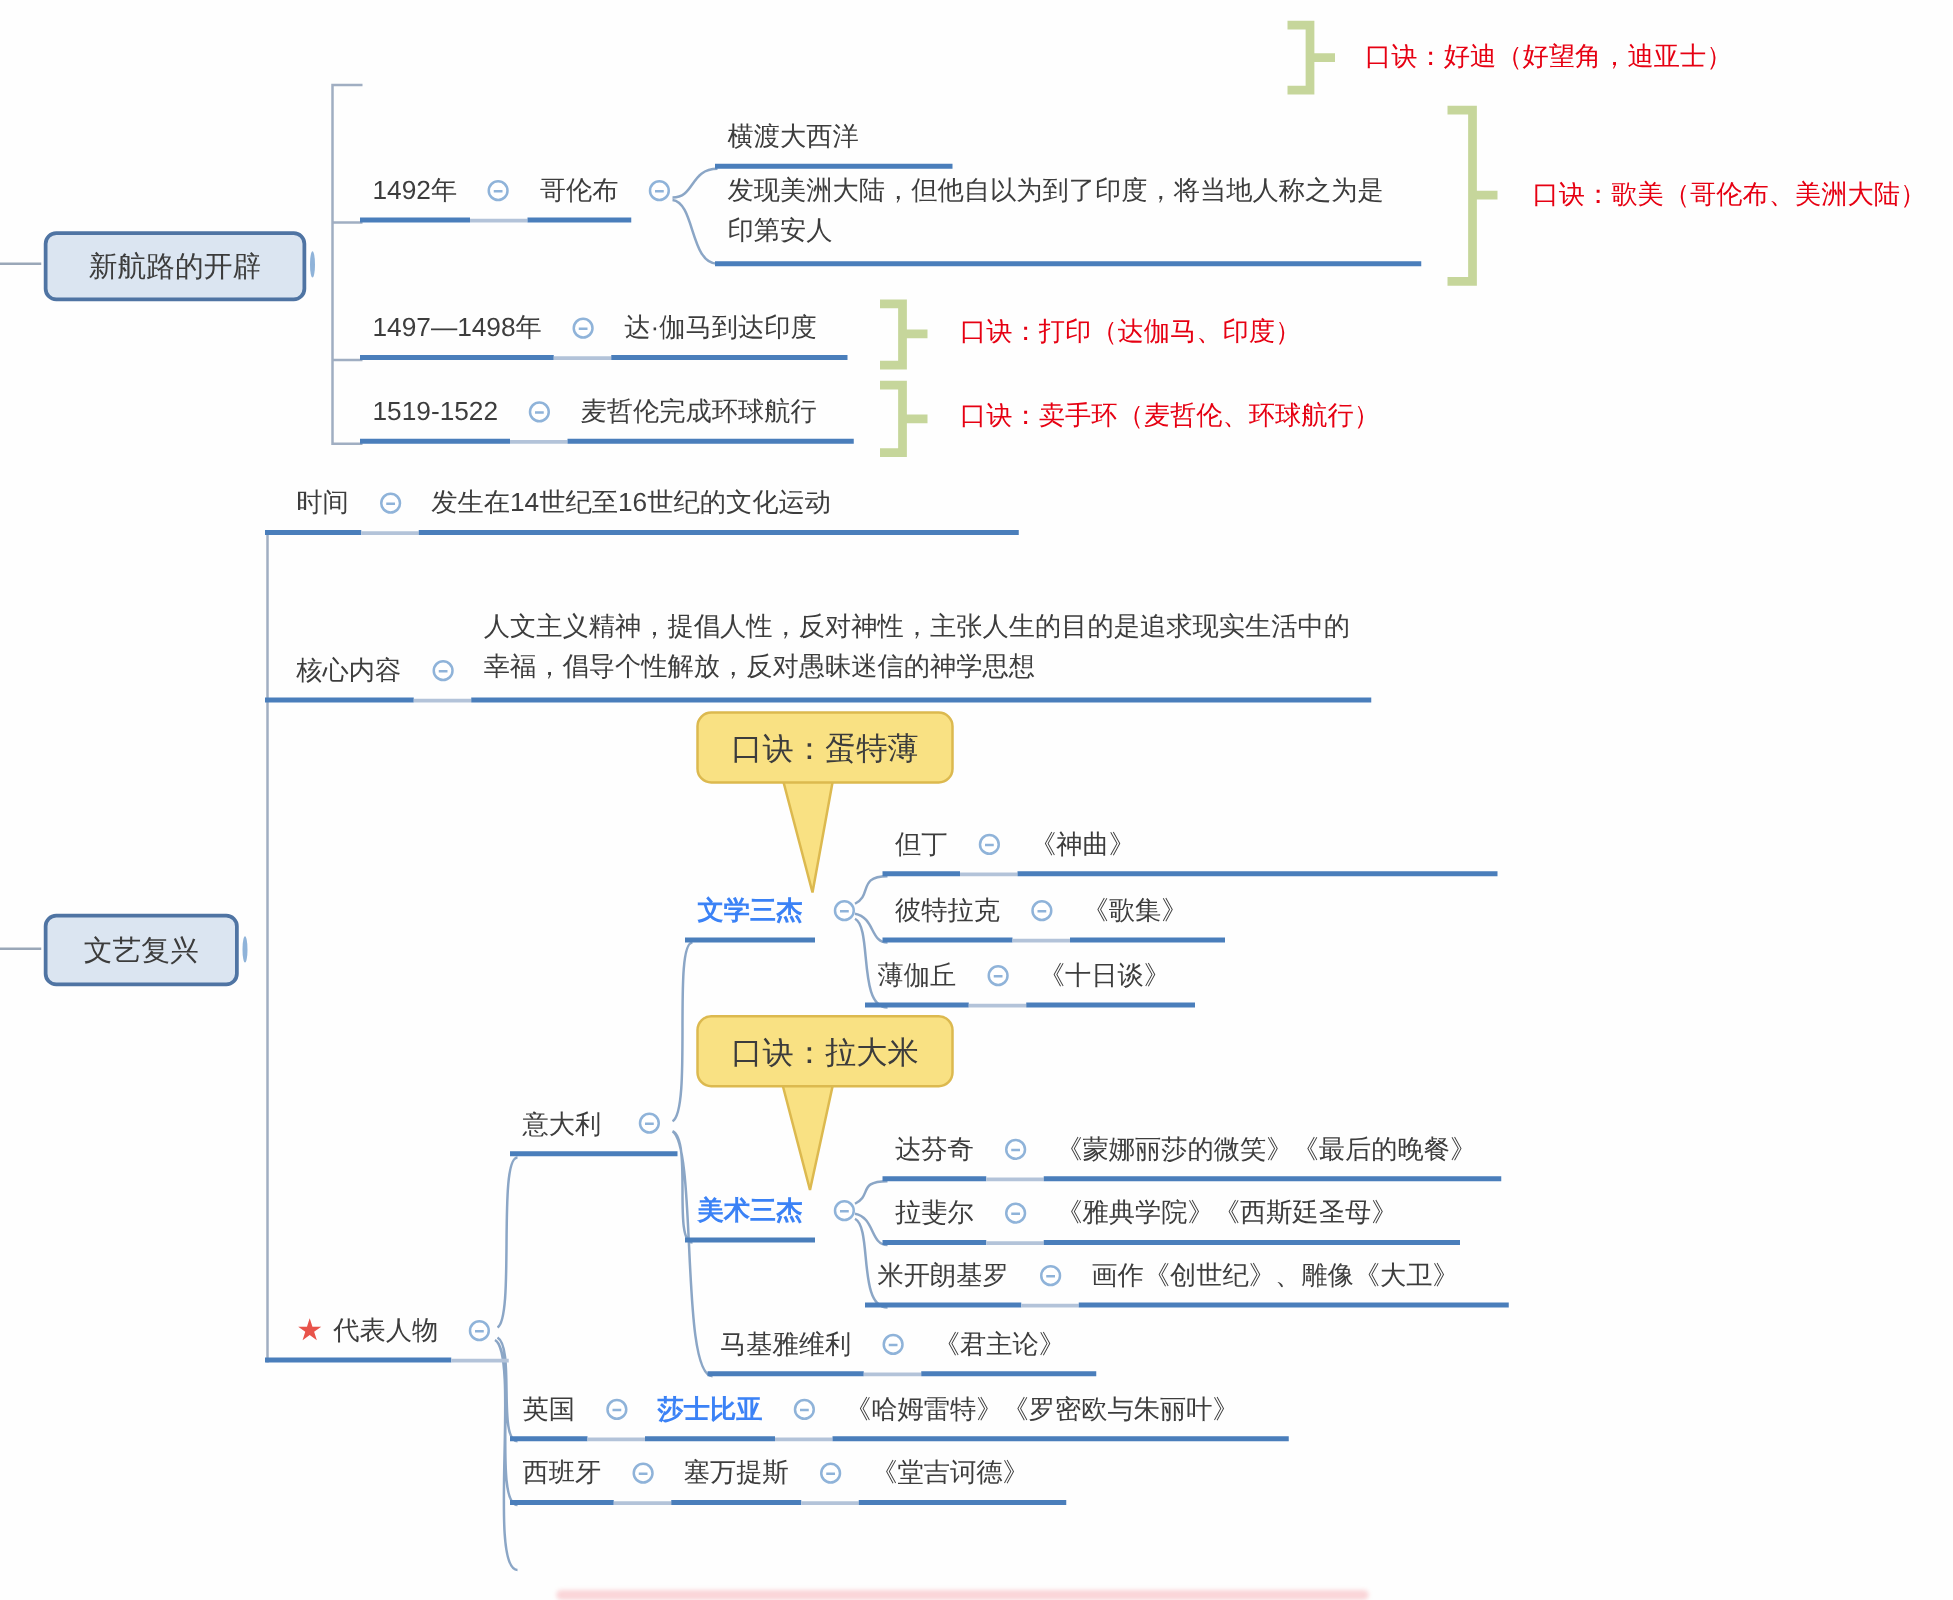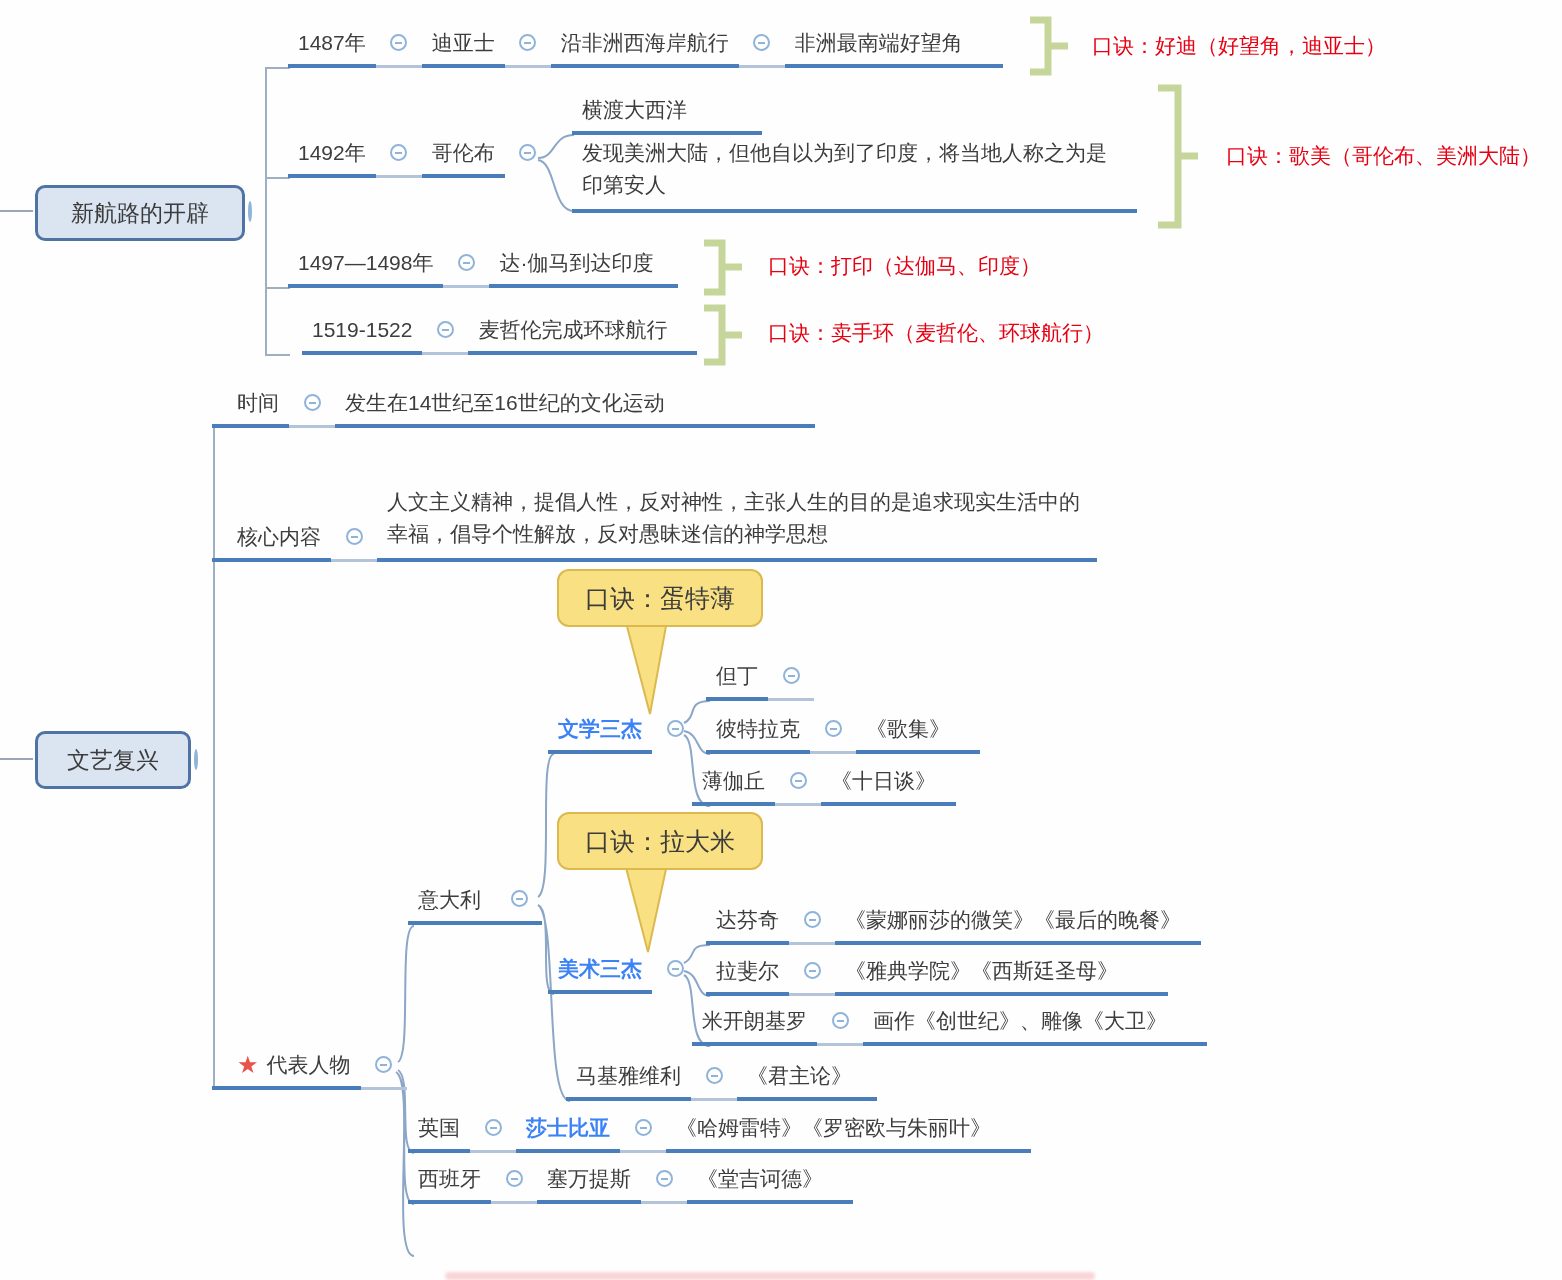--- a/index.html
+++ b/index.html
@@ -80,35 +80,20 @@
   <div class="mainbox" style="left:35px; top:185px; width:204px; height:50px">
     <span>新航路的开辟</span>
   </div>
   <span class="freeicon" style="left:248px; top:203px"><span class="minus"></span></span>
 
   <div class="mainbox" style="left:35px; top:731px; width:150px; height:52px">
     <span>文艺复兴</span>
   </div>
   <span class="freeicon" style="left:194px; top:751px"><span class="minus"></span></span>
 
-  <div class="row" style="left:288px; top:30px">
-    <span class="t">1487年</span>
-    <span class="ic">
-        <span class="minus"></span>
-      </span>
-    <span class="t">迪亚士</span>
-    <span class="ic">
-        <span class="minus"></span>
-      </span>
-    <span class="t">沿非洲西海岸航行</span>
-    <span class="ic">
-        <span class="minus"></span>
-      </span>
-    <span class="t" style="padding-right:40px">非洲最南端好望角</span>
-  </div>
   <div class="mn" style="left:1092px; top:33px">口诀：好迪（好望角，迪亚士）</div>
 
   <div class="row" style="left:288px; top:140px">
     <span class="t">1492年</span>
     <span class="ic">
         <span class="minus"></span>
       </span>
     <span class="t">哥伦布</span>
     <span class="ic noline">
         <span class="minus"></span>
@@ -124,21 +109,21 @@
 
   <div class="row" style="left:288px; top:250px">
     <span class="t">1497—1498年</span>
     <span class="ic">
         <span class="minus"></span>
       </span>
     <span class="t" style="padding-right:25px">达·伽马到达印度</span>
   </div>
   <div class="mn" style="left:768px; top:253px">口诀：打印（达伽马、印度）</div>
 
-  <div class="row" style="left:302px; top:317px">
+  <div class="row" style="left:288px; top:317px">
     <span class="t">1519-1522</span>
     <span class="ic">
         <span class="minus"></span>
       </span>
     <span class="t" style="padding-right:30px">麦哲伦完成环球航行</span>
   </div>
   <div class="mn" style="left:768px; top:320px">口诀：卖手环（麦哲伦、环球航行）</div>
 
   <div class="row" style="left:212px; top:390px">
     <span class="t" style="padding-left:25px">时间</span>
@@ -185,20 +170,21 @@
     <span class="t red">文学三杰</span>
     <span class="ic noline">
         <span class="minus"></span>
       </span>
   </div>
   <div class="row" style="left:706px; top:663px">
     <span class="t">但丁</span>
     <span class="ic">
         <span class="minus"></span>
       </span>
+    <span class="t" style="padding-right:290px">《神曲》</span>
   </div>
   <div class="row" style="left:706px; top:716px">
     <span class="t">彼特拉克</span>
     <span class="ic">
         <span class="minus"></span>
       </span>
     <span class="t" style="padding-right:30px">《歌集》</span>
   </div>
   <div class="row" style="left:692px; top:768px">
     <span class="t">薄伽丘</span>

